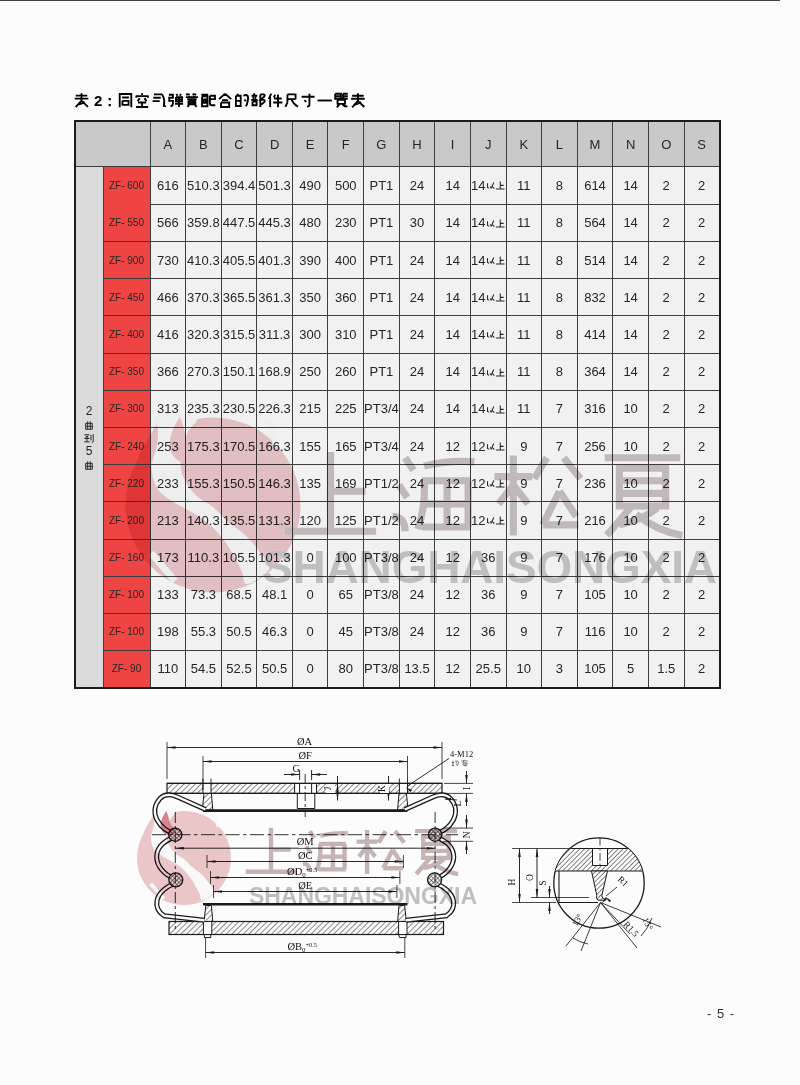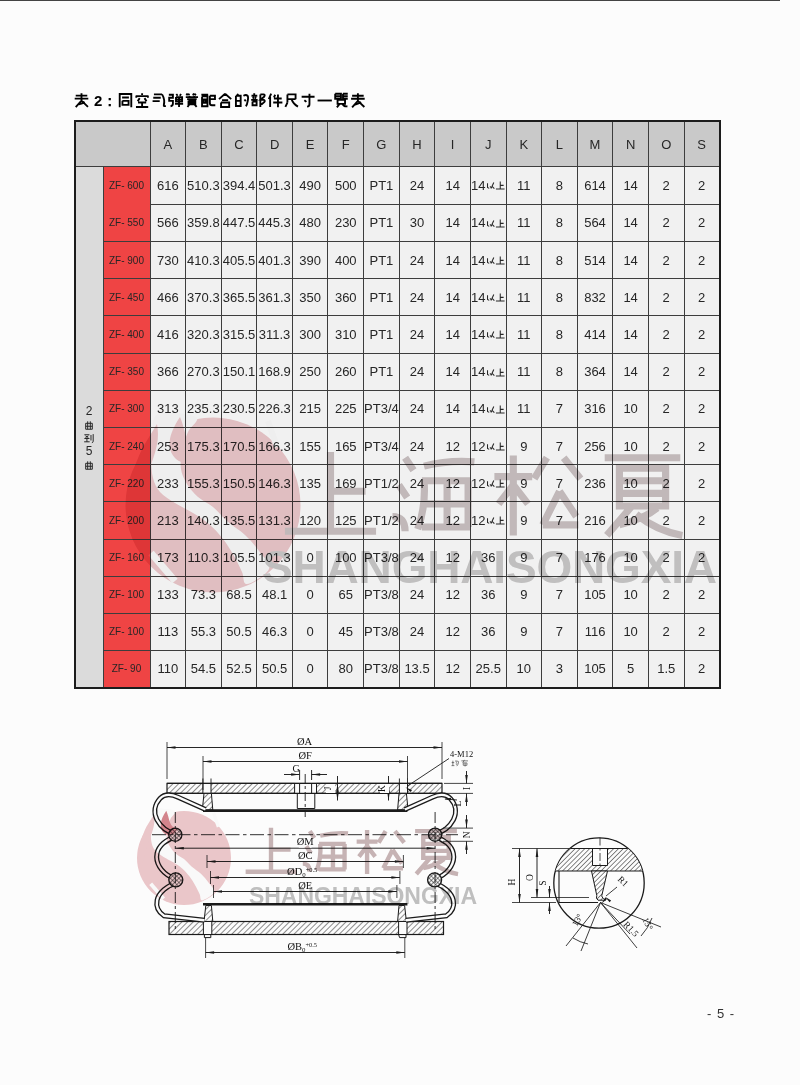--- a/index.html
+++ b/index.html
@@ -456,21 +456,21 @@
         <td class="dc">36</td>
         <td class="dc">9</td>
         <td class="dc">7</td>
         <td class="dc">105</td>
         <td class="dc">10</td>
         <td class="dc">2</td>
         <td class="dc">2</td>
       </tr>
 <tr class="r">
         <td class="c2">ZF- 100</td>
-        <td class="dc">113</td>
+        <td class="dc">198</td>
         <td class="dc">55.3</td>
         <td class="dc">50.5</td>
         <td class="dc">46.3</td>
         <td class="dc">0</td>
         <td class="dc">45</td>
         <td class="dc">PT3/8</td>
         <td class="dc">24</td>
         <td class="dc">12</td>
         <td class="dc">36</td>
         <td class="dc">9</td>

